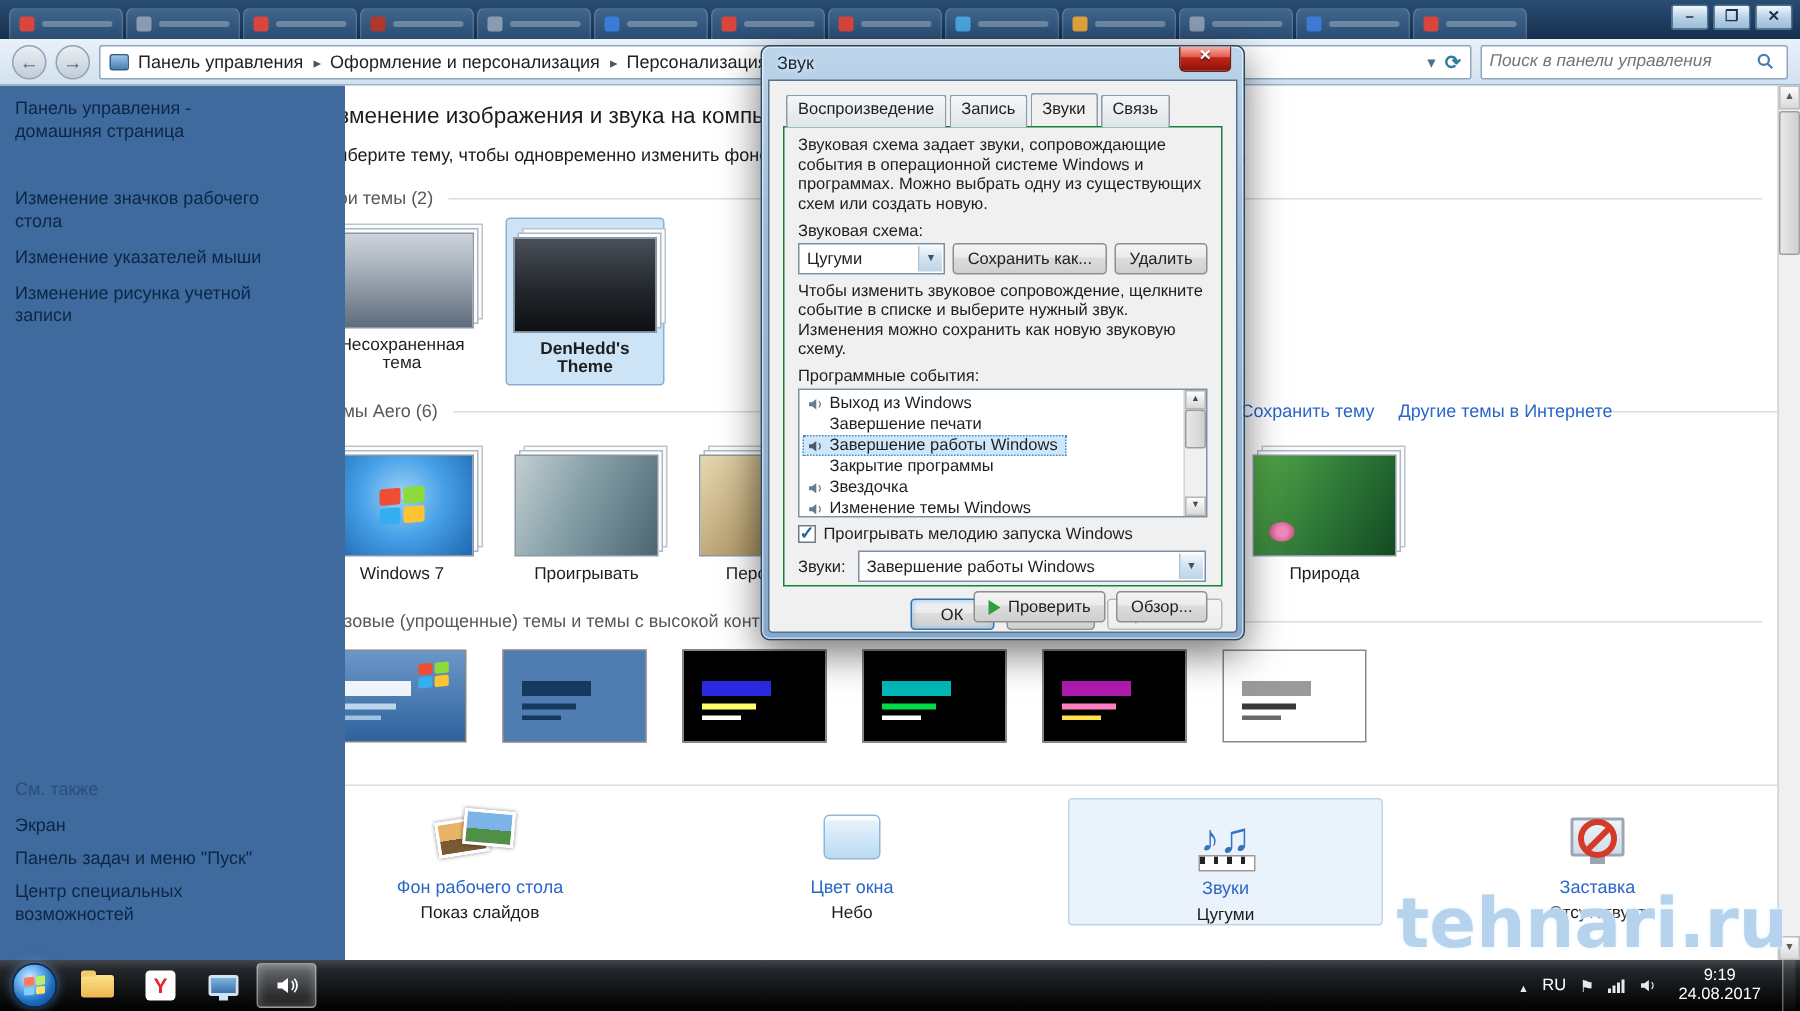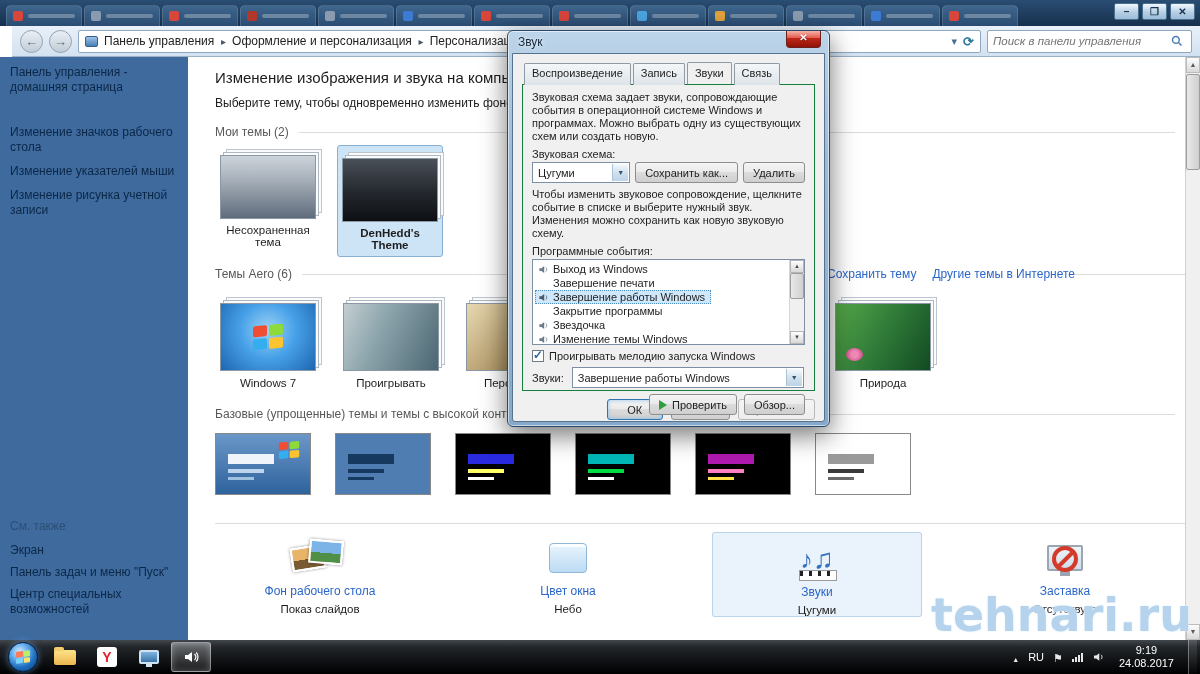--- a/index.html
+++ b/index.html
@@ -17,42 +17,42 @@
   .tab-favicon { width:10px; height:10px; border-radius:2px; flex:0 0 auto; }
   .tab-text { height:4px; flex:1; background:rgba(255,255,255,.28); border-radius:2px; }
   .win-controls { position:absolute; top:3px; right:5px; display:flex; gap:3px; }
   .win-btn { width:25px; height:17px; border:1px solid #49708f; border-radius:2px;
     background:linear-gradient(#f0f7fd,#b6cfe4 55%,#9cbcd8); color:#16324d;
     font-size:10px; line-height:15px; text-align:center; font-weight:bold; }
 
   
   .navbar { position:absolute; top:26px; left:0; right:0; height:31px;
     background:linear-gradient(#e9f1f9,#d2e1f0); border-bottom:1px solid #9ab1c6;
-    display:flex; align-items:center; padding:0 8px; gap:6px; z-index:2;margin-left:12px; }
+    display:flex; align-items:center; padding:0 8px; gap:6px; z-index:2; }
   .nav-btn { width:23px; height:23px; border-radius:50%; flex:0 0 auto;
     background:linear-gradient(#eaeff5,#c2ccd6); border:1px solid #93a2b2;
     color:#5d6f80; font-size:13px; text-align:center; line-height:21px; font-weight:bold; }
   .nav-btn.back::after{content:"←";} .nav-btn.fwd::after{content:"→";}
   .breadcrumb { flex:1; height:23px; background:#fff; border:1px solid #8fa8bf;
     border-radius:2px; display:flex; align-items:center; padding:0 6px; gap:6px;
     font-size:12px; color:#222; }
   .bc-icon { width:13px; height:11px; background:linear-gradient(#9dc3e8,#4a7fb5);
     border:1px solid #33608c; border-radius:2px; flex:0 0 auto; }
   .crumb { white-space:nowrap; }
   .crumb:not(.last)::after { content:" ▸"; color:#47576a; font-size:10px; padding-left:4px; }
   .bc-spacer { flex:1; }
   .bc-dd::after { content:"▾"; color:#4a6f94; font-size:11px; }
   .bc-refresh::after { content:"⟳"; color:#2f7a9e; font-size:13px; font-weight:bold; }
   .searchbox { width:205px; height:23px; background:#fff; border:1px solid #8fa8bf;
     border-radius:2px; display:flex; align-items:center; padding:0 5px; flex:0 0 auto; }
   .searchbox input { border:none; outline:none; width:178px; font-size:11.5px;
     font-style:italic; color:#8a98a6; font-family:"Liberation Sans",sans-serif; background:transparent; }
 
   
-  .sidebar { position:absolute; left:0; top:57px; width:188px; bottom:34px;
+  .sidebar { position:absolute; left:0; top:57px; width:230px; bottom:34px;
     background:#3e6a9e; padding:8px 10px; font-size:12px; color:#0b2747; z-index:1; }
   .side-home { width:152px; margin-bottom:30px; line-height:15px; }
   .side-item { width:168px; margin-bottom:9px; line-height:15px; }
   .see-also { position:absolute; left:10px; bottom:16px; width:172px; line-height:15px;margin-top:24px; }
   .see-header { color:#2d4f76; margin-bottom:9px; }
   .see-item { margin-bottom:7px; }
 
   
   .content { position:absolute; left:195px; top:57px; right:15px; bottom:34px;
     background:#fff; padding:12px 0 0 20px; overflow:hidden; }

